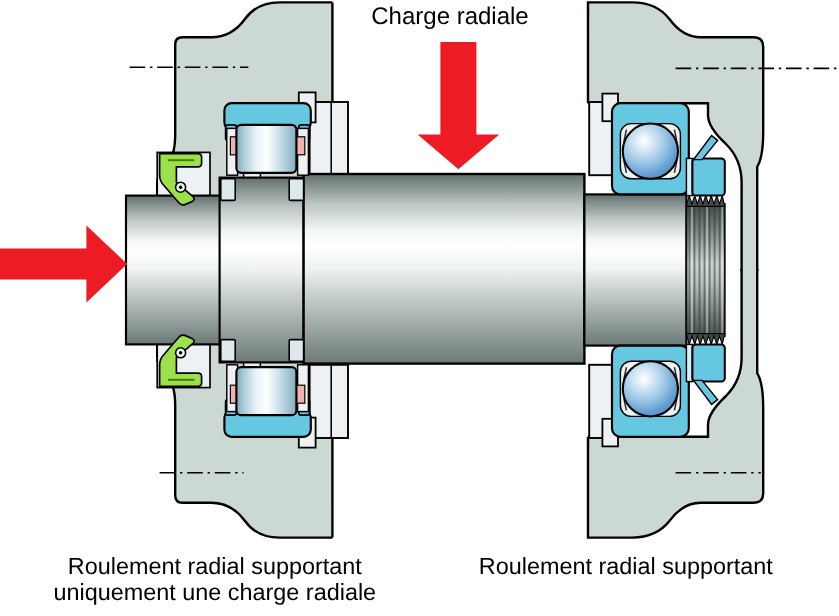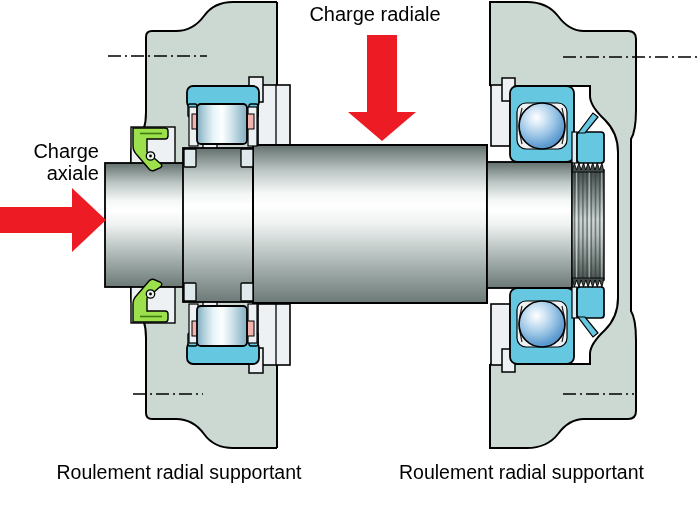--- a/index.html
+++ b/index.html
@@ -129,26 +129,23 @@
   <g stroke="var(--outline)" stroke-width="1.3" stroke-dasharray="13 4 2 4">
     <line x1="108" y1="56" x2="207" y2="56"></line>
     <line x1="563" y1="57" x2="697" y2="57"></line>
     <line x1="133" y1="394" x2="203" y2="394"></line>
     <line x1="563" y1="394" x2="634" y2="394"></line>
   </g>
 </svg>
 
 <div class="lbl lbl-radial">Charge radiale</div>
 
-<div class="lbl lbl-axial">
-  <div>Charge</div>
-  <div>axiale</div>
-</div>
 
 <div class="caption cap-left">
   <div>Roulement radial supportant</div>
+  <div>uniquement une charge radiale</div>
 </div>
 
 <div class="caption cap-right">
   <div>Roulement radial supportant</div>
 </div>
 
 </div>
 
 </body></html>

